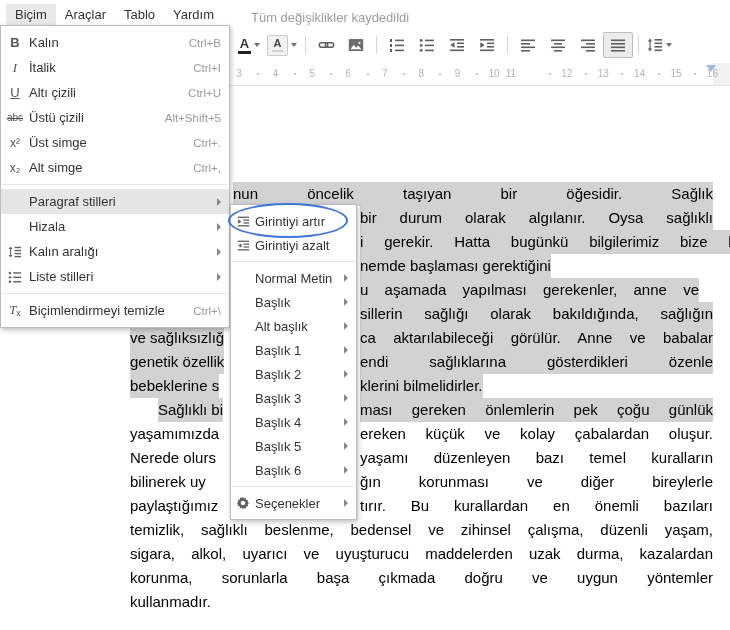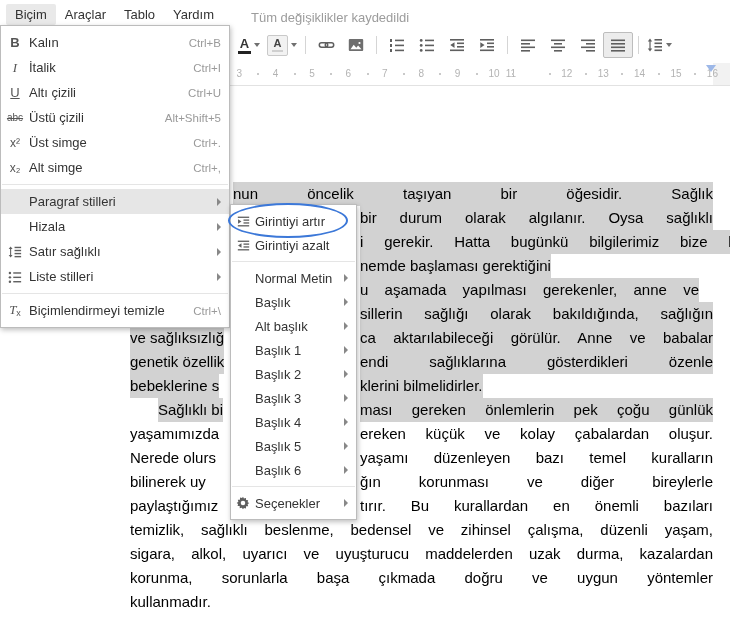--- a/index.html
+++ b/index.html
@@ -347,21 +347,21 @@
       <svg width="14" height="14" viewBox="0 0 16 16" fill="#5f5f5f" style="margin:0 auto">
         <rect x="7.5" y="2" width="7.5" height="1.6"></rect>
           <rect x="7.5" y="5.5" width="7.5" height="1.6"></rect>
         <rect x="7.5" y="9" width="7.5" height="1.6"></rect>
           <rect x="7.5" y="12.5" width="7.5" height="1.6"></rect>
         <path d="M3 1.6l2.2 3H.8z"></path>
           <path d="M3 14.4l2.2-3H.8z"></path>
           <rect x="2.4" y="4" width="1.2" height="8"></rect>
       </svg>
       </span>
-    <span class="lbl">Satır sağlıklı</span>
+    <span class="lbl">Kalın aralığı</span>
     <span class="arr"></span>
   </div>
   <div class="mi">
     <span class="ic">
       <svg width="14" height="14" viewBox="0 0 16 16" fill="#5f5f5f" style="margin:0 auto">
         <circle cx="2.2" cy="3.4" r="1.4"></circle>
           <circle cx="2.2" cy="8.4" r="1.4"></circle>
           <circle cx="2.2" cy="13.4" r="1.4"></circle>
         <rect x="6" y="2.6" width="9" height="1.6"></rect>
           <rect x="6" y="7.6" width="9" height="1.6"></rect>

